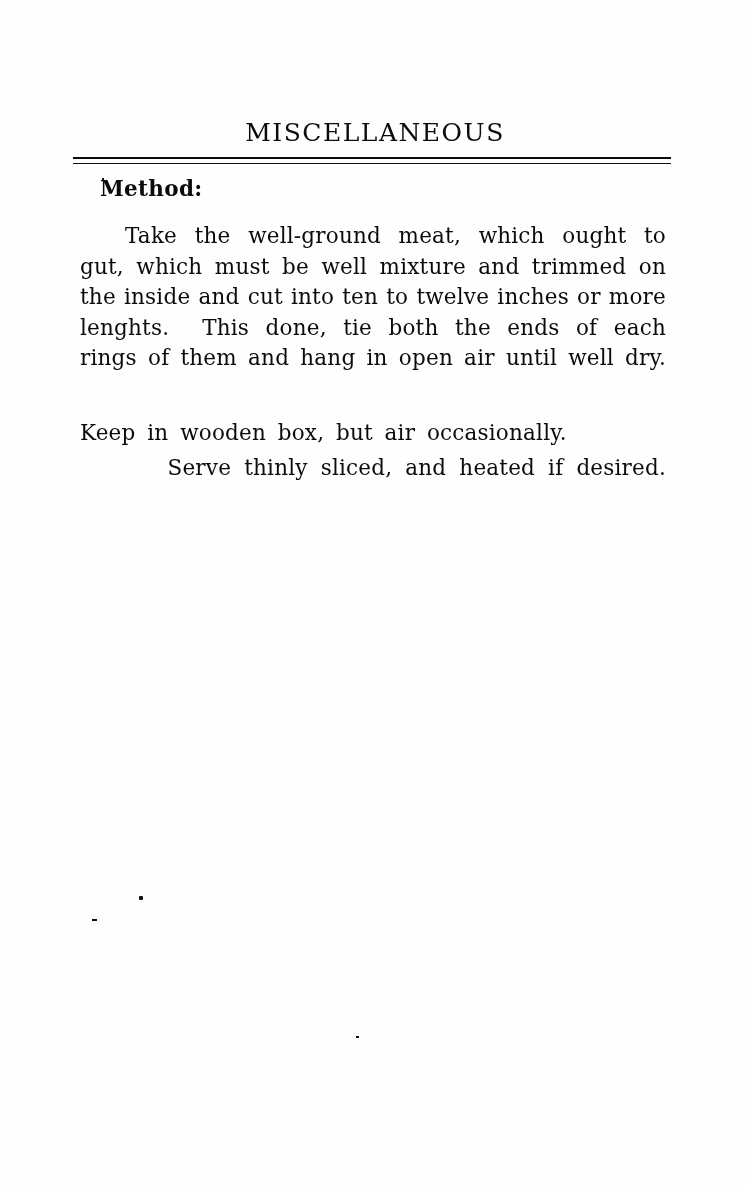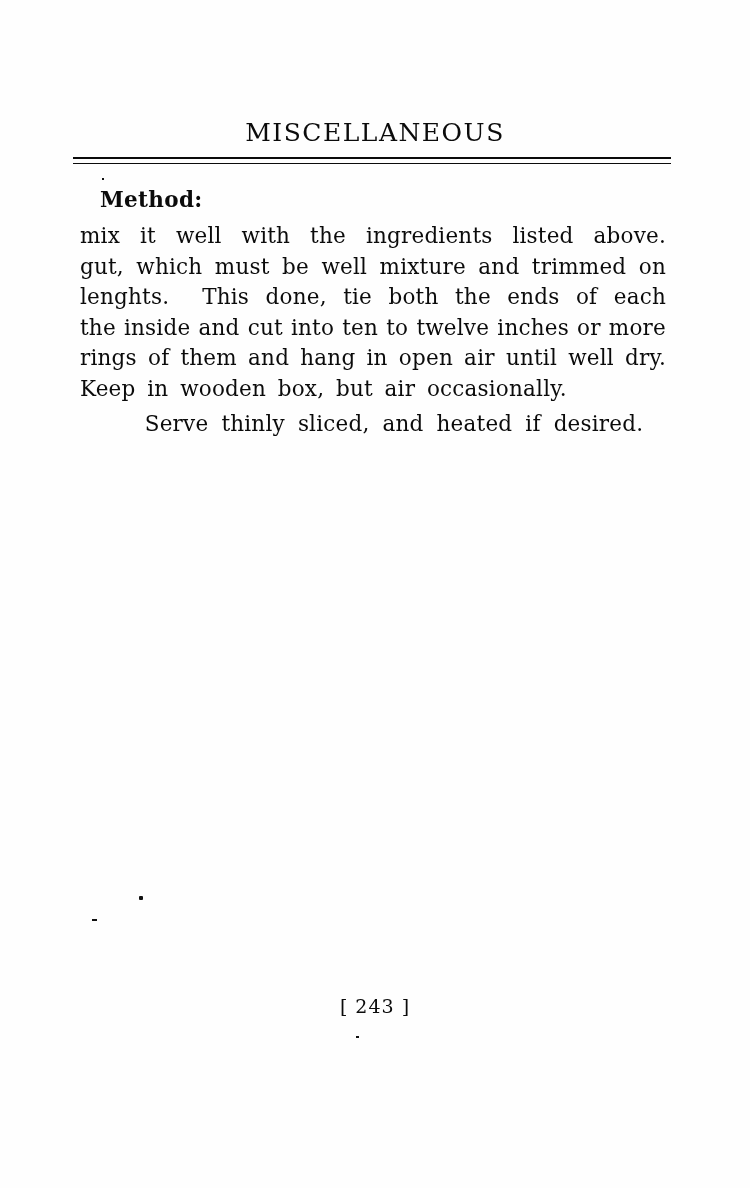--- a/index.html
+++ b/index.html
@@ -42,21 +42,21 @@
     margin-bottom: 3.6px;
     box-shadow: 0 0 0.4px #0b0b0b;
   }
   .header-rule .rule-bottom {
     height: 1.4px;
     background: #0b0b0b;
   }
   
   .section-heading {
     position: absolute;
-    top: 187px;
+    top: 176px;
     left: 100px;
     font-size: 21.5px;
     font-weight: bold;
     letter-spacing: 0.3px;
     text-align: right;
   }
   .body-block {
     position: absolute;
     top: 221px;
     left: 80px;
@@ -72,25 +72,26 @@
     height: 30.6px;
     overflow: visible;
   }
   .line.first {
     text-indent: 45px;
   }
   .line.para-end {
     text-align: left;
     text-align-last: left;
     word-spacing: 0.22em;
+    margin-top: 44px;
   }
   .paragraph-2 {
     margin-top: 4px;
     text-indent: 42px;
-    text-align: center;
+    text-align: right;
     word-spacing: 0.28em;
   }
   
   .page-number {
     position: absolute;
     top: 995px;
     left: 0;
     width: 100%;
     text-align: center;
     font-size: 19px;
@@ -115,29 +116,28 @@
   <div class="header-title">MISCELLANEOUS</div>
 
   <div class="header-rule">
     <div class="rule-top"></div>
     <div class="rule-bottom"></div>
   </div>
 
   <div class="section-heading">Method:</div>
 
   <div class="body-block">
-    <div class="line">mix it well with the ingredients listed above.</div>
+    <div class="line first">Take the well-ground meat, which ought to</div>
     <div class="line">gut, which must be well mixture and trimmed on</div>
+    <div class="line">the inside and cut into ten to twelve inches or more</div>
     <div class="line">lenghts.&nbsp; This done, tie both the ends of each</div>
-    <div class="line">the inside and cut into ten to twelve inches or more</div>
     <div class="line">rings of them and hang in open air until well dry.</div>
     <div class="line para-end">Keep in wooden box, but air occasionally.</div>
     <div class="paragraph-2">Serve thinly sliced, and heated if desired.</div>
   </div>
 
-  <div class="page-number">[ 243 ]</div>
 
   <div class="speck speck-a"></div>
   <div class="speck speck-b"></div>
   <div class="speck speck-c"></div>
   <div class="speck speck-d"></div>
 
 </div>
 
 </body></html>

